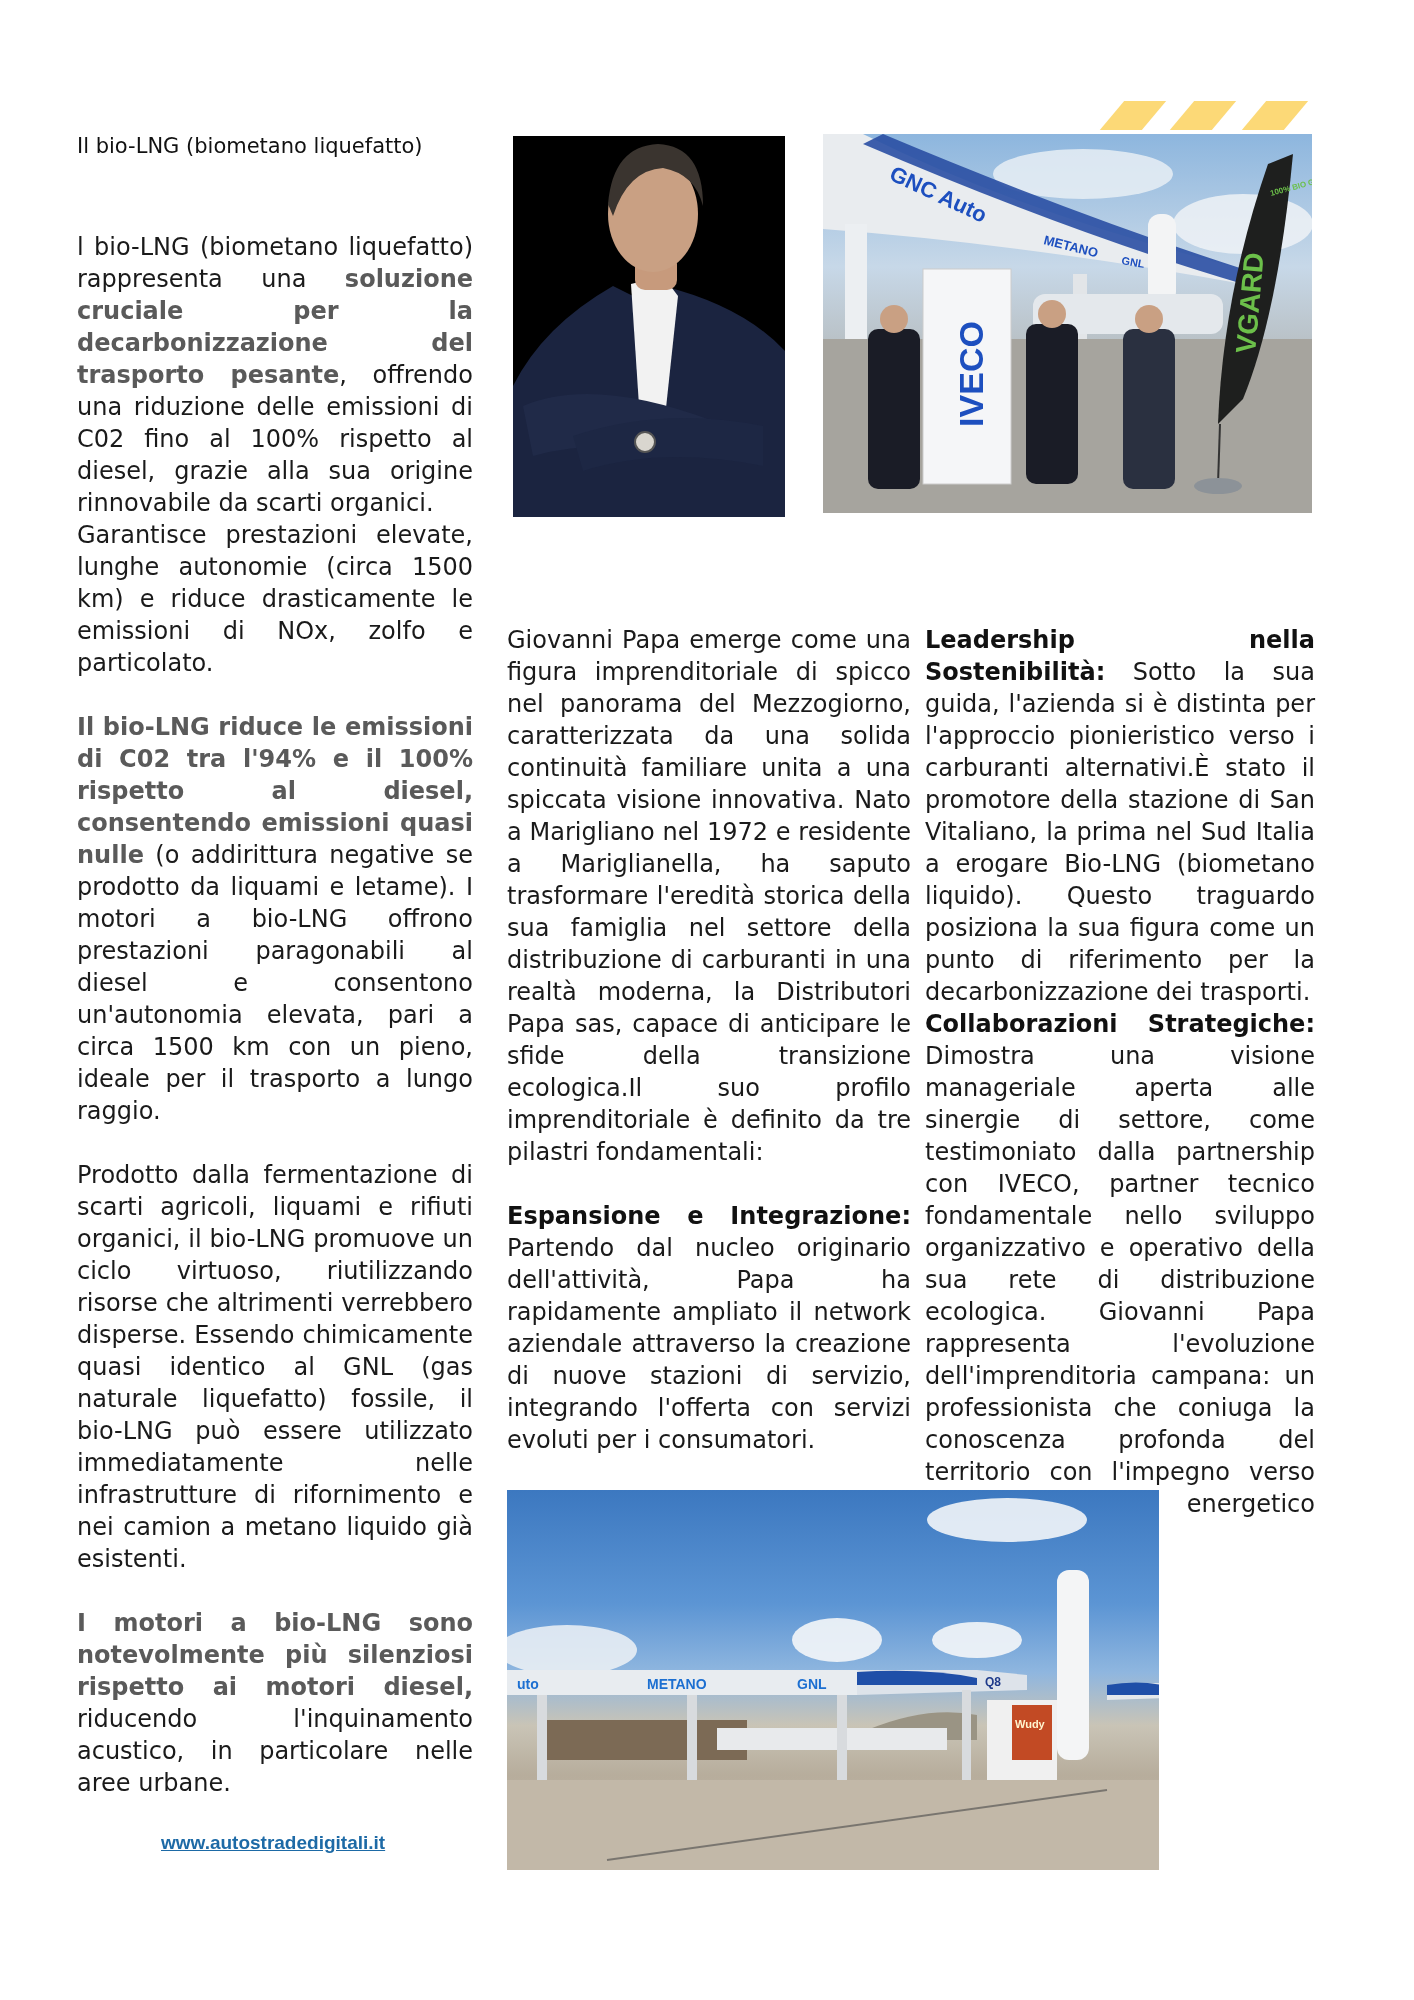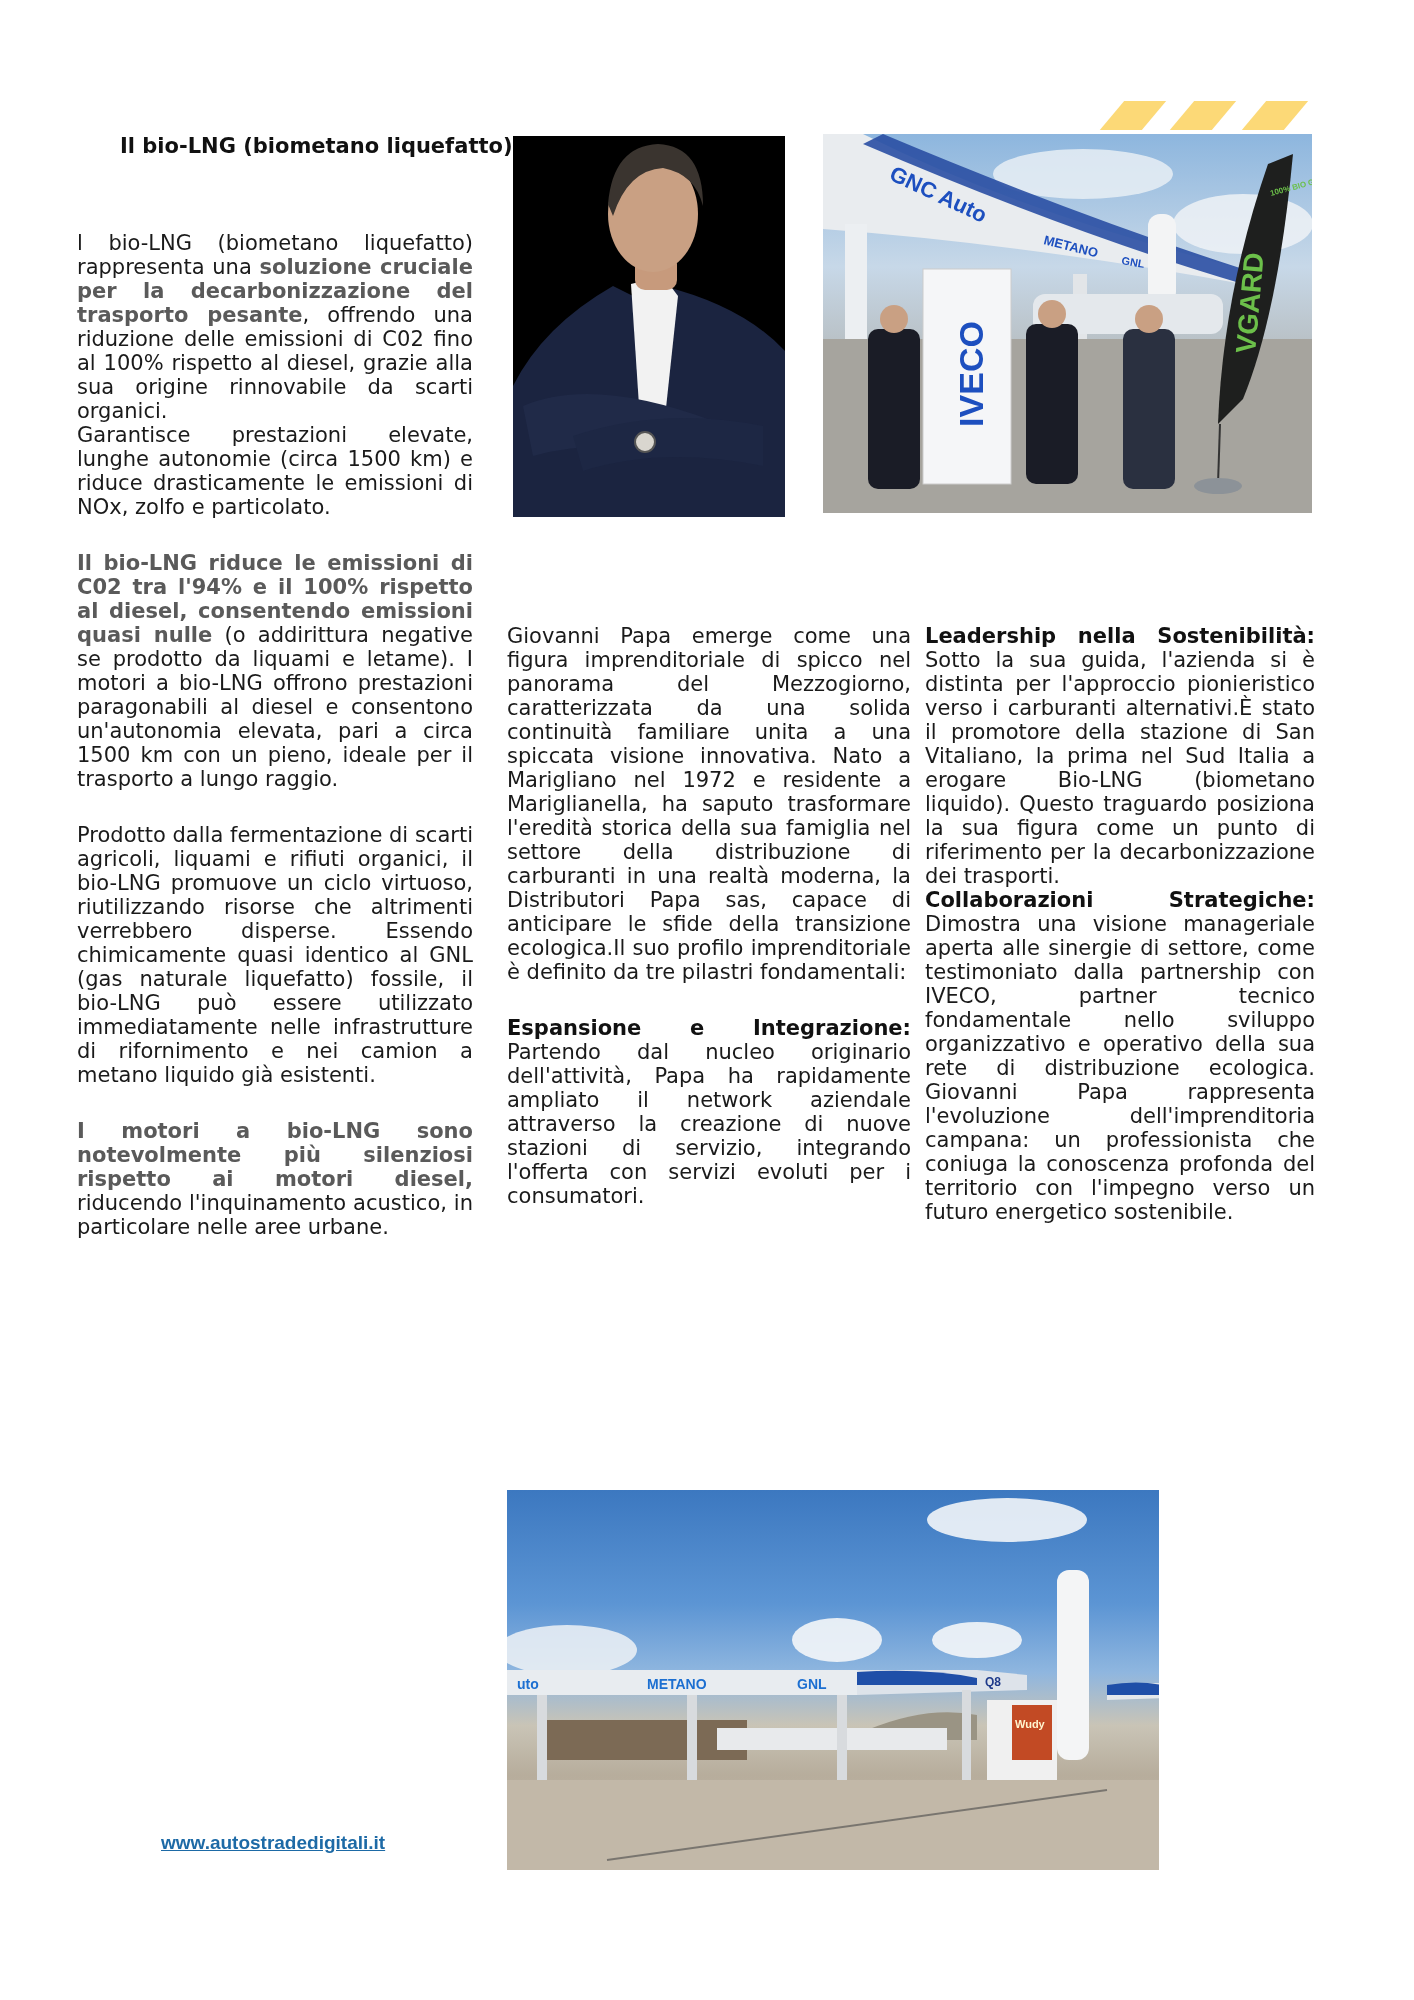--- a/index.html
+++ b/index.html
@@ -1,27 +1,27 @@
 <!DOCTYPE html>
 <html><head>
 <meta charset="utf-8">
 <style>
   html, body { margin: 0; padding: 0; background: #ffffff; }
   body { width: 1414px; height: 2000px; position: relative; overflow: hidden;
          font-family: "DejaVu Sans", sans-serif; color: #1a1a1a; }
   .abs { position: absolute; }
   .justify { text-align: justify; }
-  .body-text { font-size: 21px; line-height: 24px; }
+  .body-text { font-size: 24px; line-height: 32px; }
   .gray-bold { font-weight: bold; color: #5a5a5a; }
   .black-bold { font-weight: bold; color: #111; }
   p { margin: 0; }
   .gap { height: 32px; }
 
   
-  #left-title { left: 77px; top: 134px; font-size: 21px; font-weight: bold; color: #111; margin-left: 43px; }
+  #left-title { left: 77px; top: 134px; font-size: 21px; font-weight: normal; color: #111; }
   #left-col { left: 77px; top: 231px; width: 396px; }
 
   
   #headline { left: 515px; top: 532px; width: 560px; font-family: "Liberation Sans", sans-serif;
               font-weight: bold; font-size: 25px; line-height: 37px; color: #111; }
 
   #mid-col { left: 507px; top: 624px; width: 404px; }
   #right-col { left: 925px; top: 624px; width: 390px; }
 
   #website { left: 141px; top: 1832px; font-family: "Liberation Sans", sans-serif;

